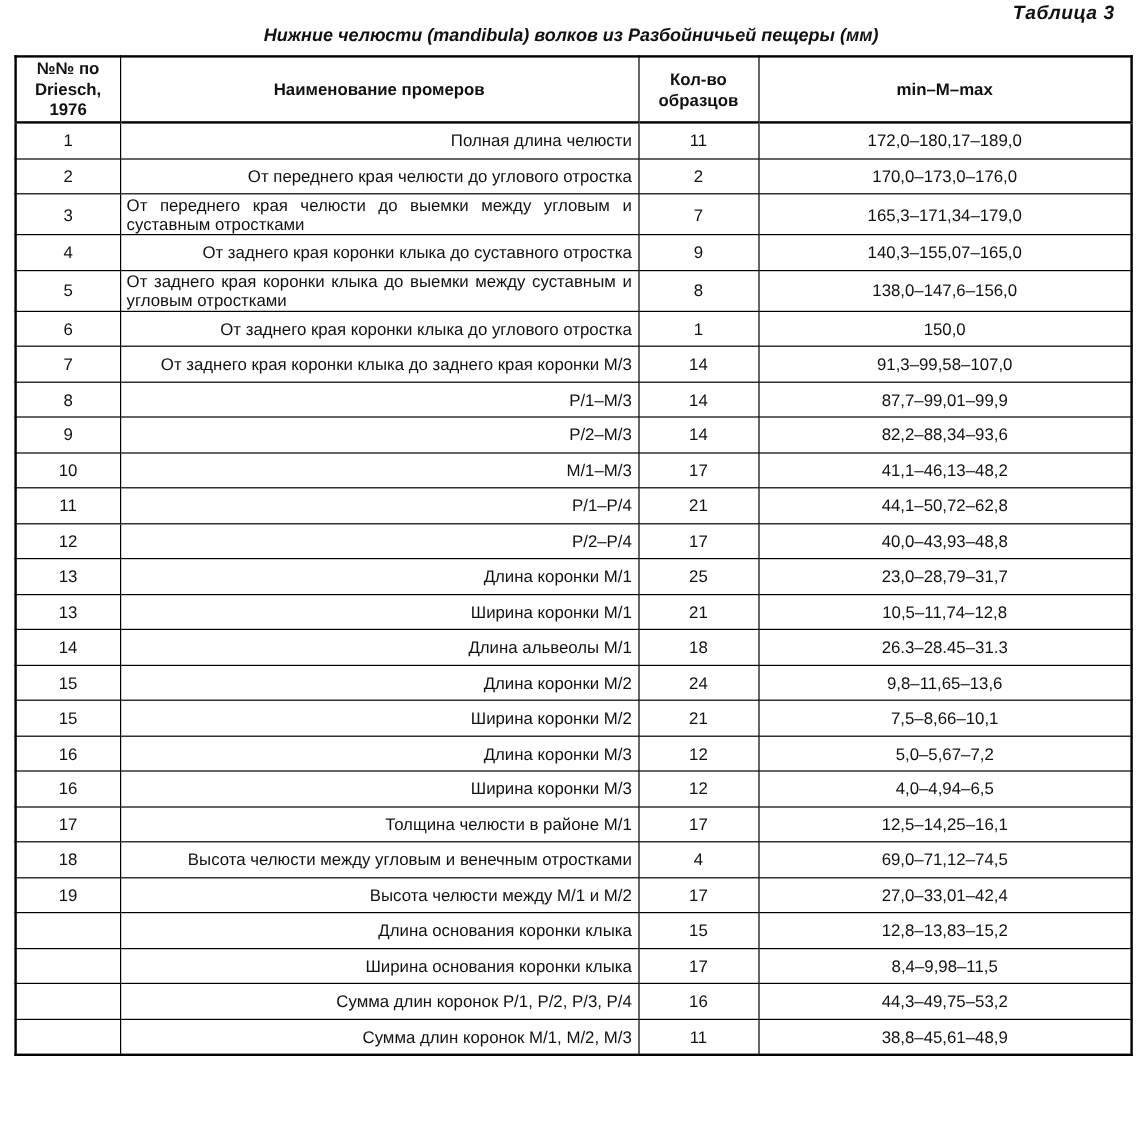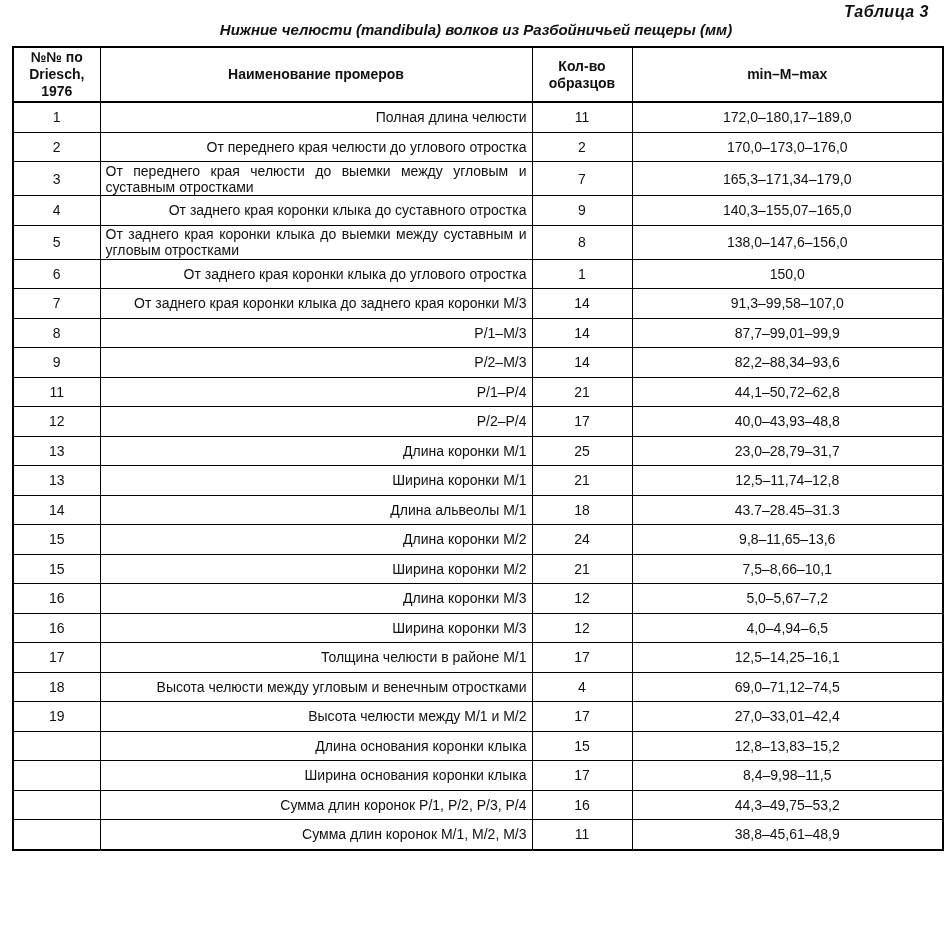--- a/index.html
+++ b/index.html
@@ -150,20 +150,26 @@
       <td class="col-count">14</td>
       <td class="col-range">87,7–99,01–99,9</td>
     </tr>
     <tr>
       <td class="col-num">9</td>
       <td class="col-name">Р/2–М/3</td>
       <td class="col-count">14</td>
       <td class="col-range">82,2–88,34–93,6</td>
     </tr>
     <tr>
+      <td class="col-num">10</td>
+      <td class="col-name">М/1–М/3</td>
+      <td class="col-count">17</td>
+      <td class="col-range">41,1–46,13–48,2</td>
+    </tr>
+    <tr>
       <td class="col-num">11</td>
       <td class="col-name">Р/1–Р/4</td>
       <td class="col-count">21</td>
       <td class="col-range">44,1–50,72–62,8</td>
     </tr>
     <tr>
       <td class="col-num">12</td>
       <td class="col-name">Р/2–Р/4</td>
       <td class="col-count">17</td>
       <td class="col-range">40,0–43,93–48,8</td>
@@ -171,27 +177,27 @@
     <tr>
       <td class="col-num">13</td>
       <td class="col-name">Длина коронки М/1</td>
       <td class="col-count">25</td>
       <td class="col-range">23,0–28,79–31,7</td>
     </tr>
     <tr>
       <td class="col-num">13</td>
       <td class="col-name">Ширина коронки М/1</td>
       <td class="col-count">21</td>
-      <td class="col-range">12,5–11,74–12,8</td>
+      <td class="col-range">10,5–11,74–12,8</td>
     </tr>
     <tr>
       <td class="col-num">14</td>
       <td class="col-name">Длина альвеолы М/1</td>
       <td class="col-count">18</td>
-      <td class="col-range">43.7–28.45–31.3</td>
+      <td class="col-range">26.3–28.45–31.3</td>
     </tr>
     <tr>
       <td class="col-num">15</td>
       <td class="col-name">Длина коронки М/2</td>
       <td class="col-count">24</td>
       <td class="col-range">9,8–11,65–13,6</td>
     </tr>
     <tr>
       <td class="col-num">15</td>
       <td class="col-name">Ширина коронки М/2</td>

